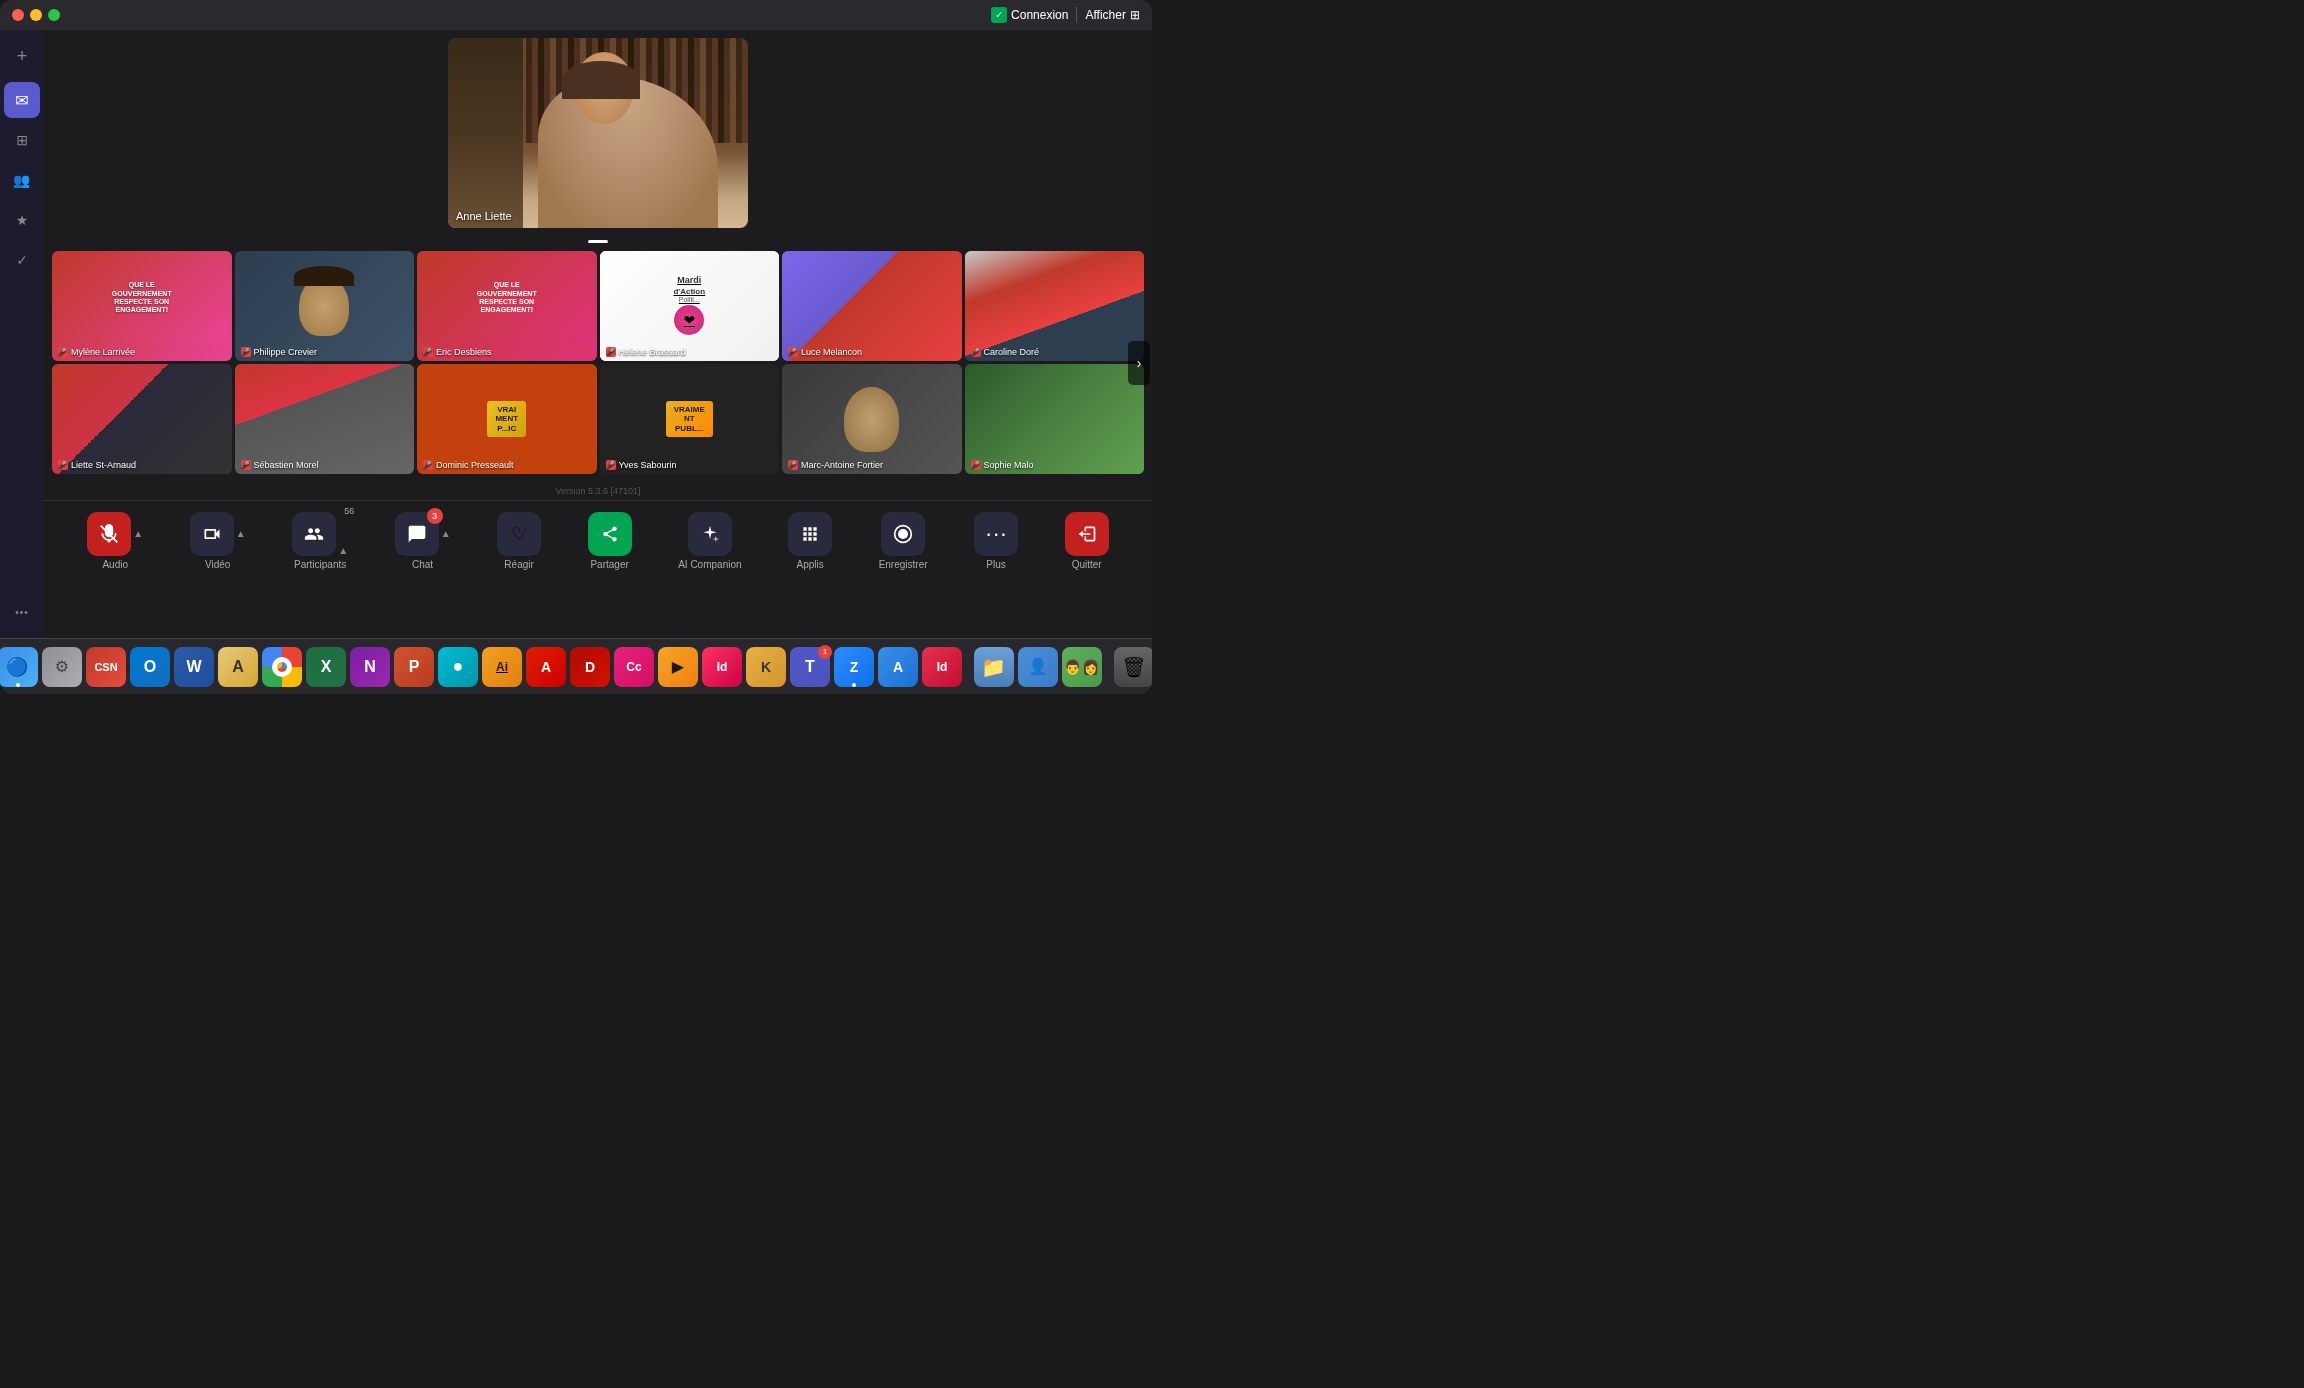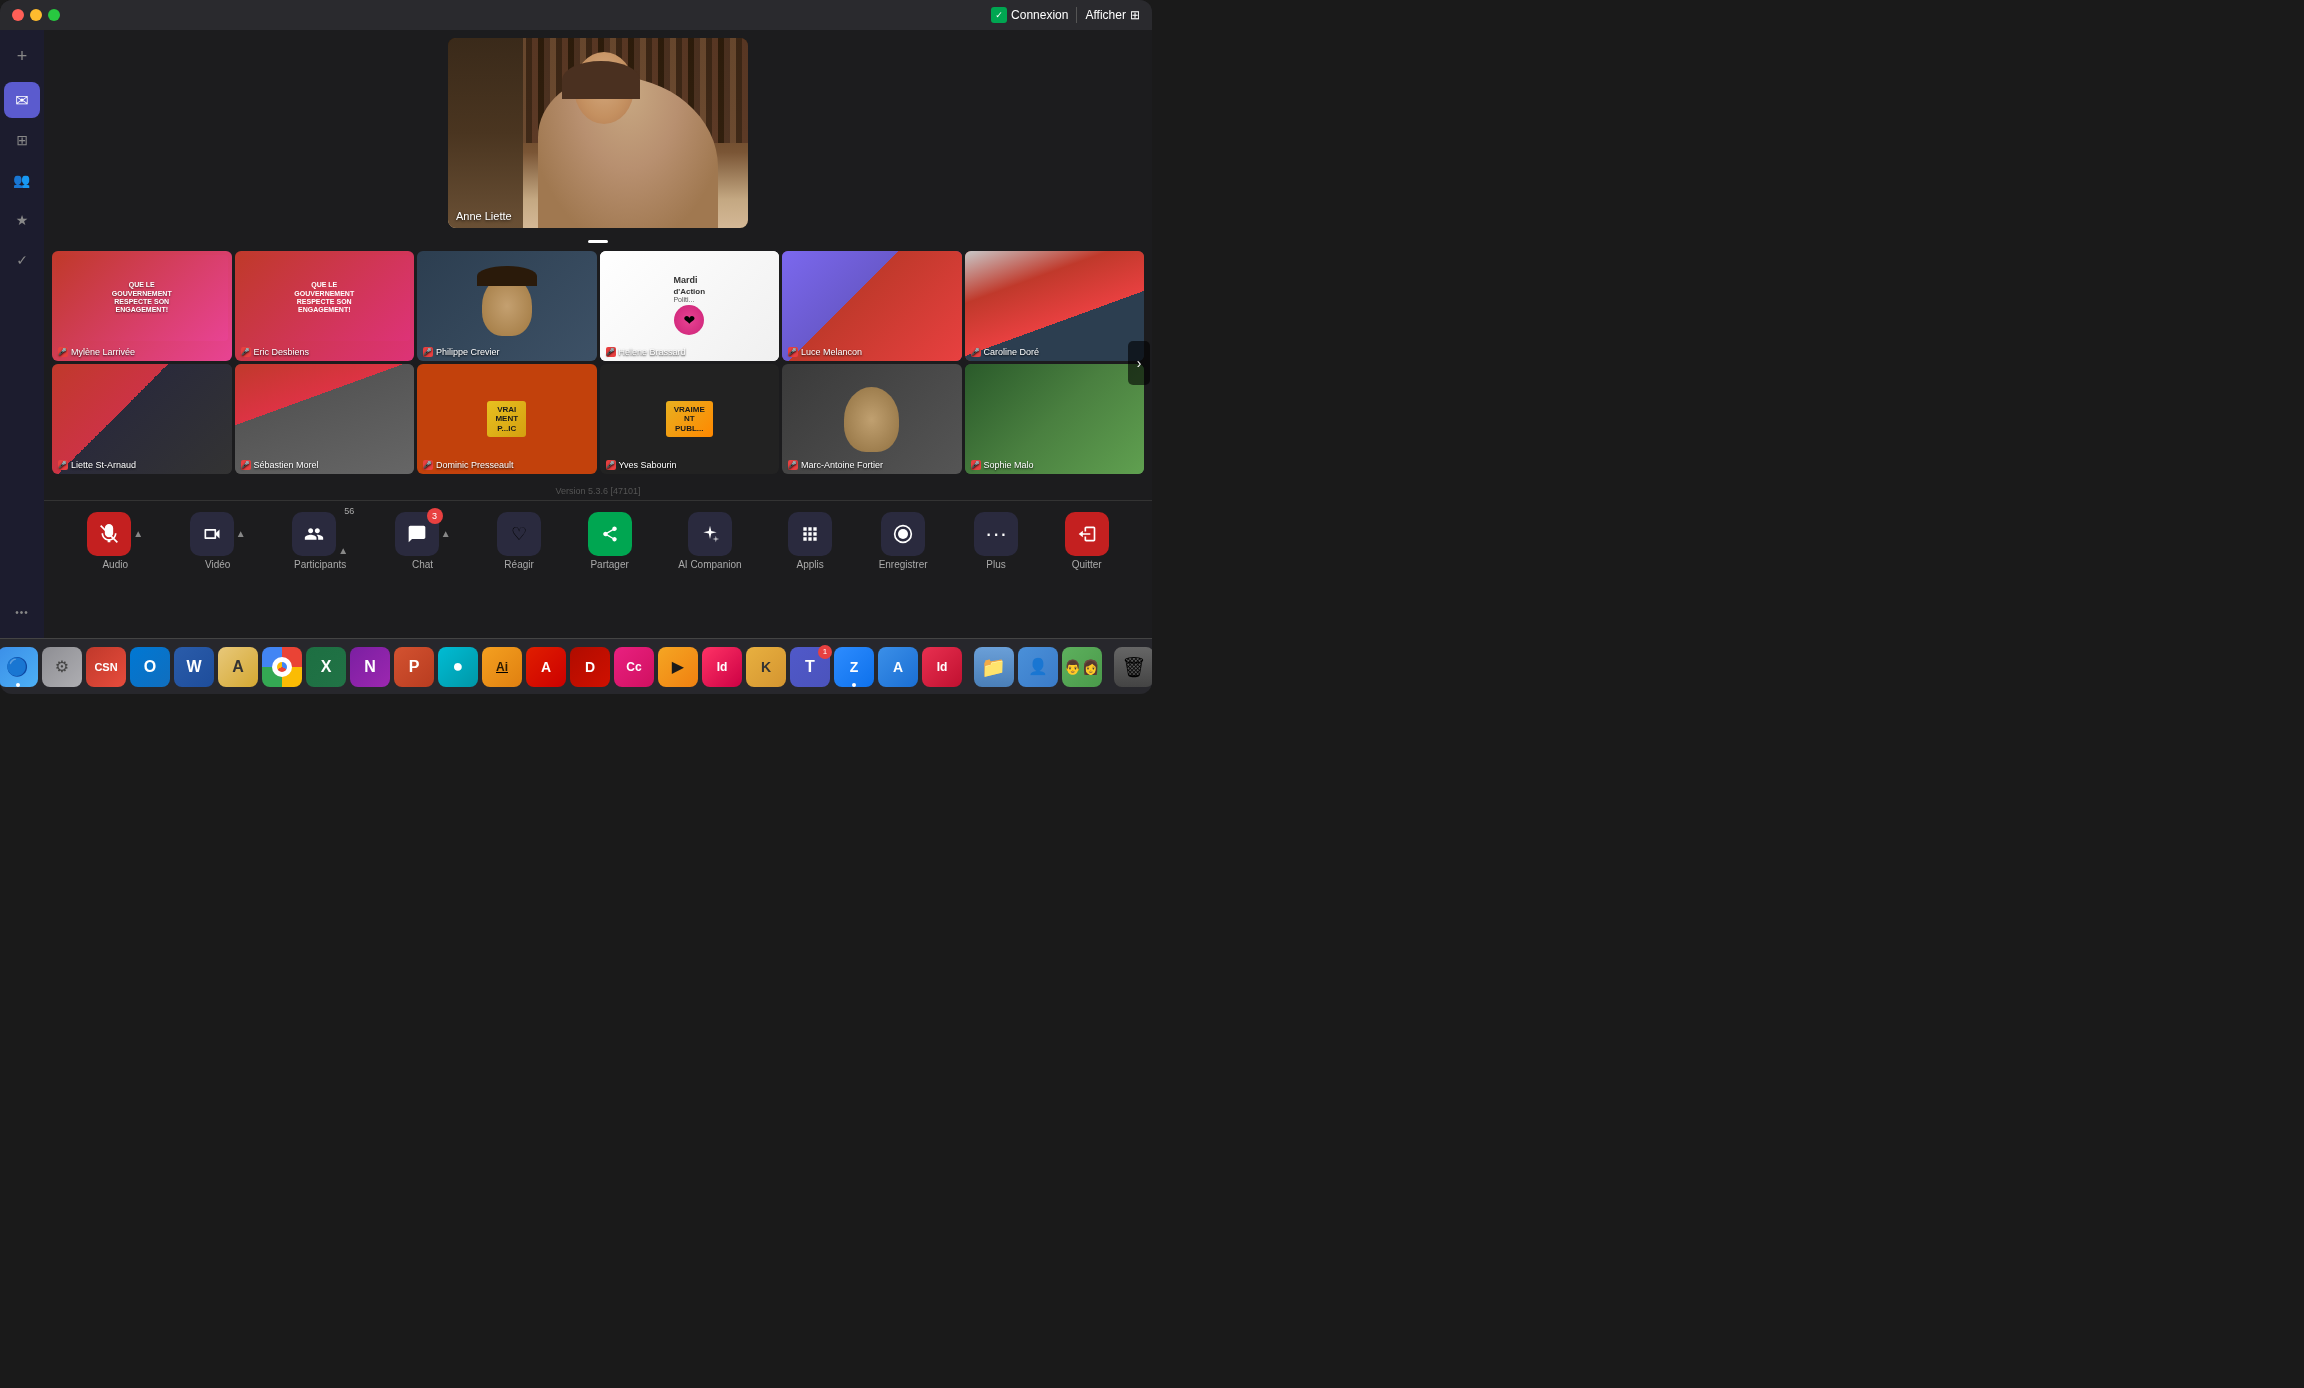--- a/index.html
+++ b/index.html
@@ -413,43 +413,43 @@
               <div style="position:absolute;top:4px;left:4px;right:4px;bottom:20px;background:linear-gradient(135deg,#c0392b,#e84393);border-radius:4px;overflow:hidden;">
                 <div style="position:absolute;inset:0;display:flex;align-items:center;justify-content:center;flex-direction:column;">
                   <div style="font-size:7px;color:#fff;font-weight:900;text-align:center;line-height:1.2;text-shadow:0 1px 2px rgba(0,0,0,0.5);">QUE LE<br>GOUVERNEMENT<br>RESPECTE SON<br>ENGAGEMENT!</div>
                 </div>
               </div>
               <div class="participant-name">
                 <div class="mute-icon-small">🎤</div>
                 <span>Mylène Larrivée</span>
               </div>
             </div>
-            <div class="participant-tile p-eric">
-              <div style="position:absolute;top:4px;left:4px;right:4px;bottom:20px;background:linear-gradient(135deg,#c0392b,#dd3377);border-radius:4px;display:flex;align-items:center;justify-content:center;">
-                <div style="font-size:7px;color:#fff;font-weight:900;text-align:center;line-height:1.2;">QUE LE<br>GOUVERNEMENT<br>RESPECTE SON<br>ENGAGEMENT!</div>
-              </div>
-              <div class="participant-name">
-                <div class="mute-icon-small">🎤</div>
-                <span>Eric Desbiens</span>
-              </div>
-            </div>
             <div class="participant-tile" style="background:linear-gradient(135deg,#2c3e50,#3d5166);">
               <div style="position:absolute;inset:0;display:flex;align-items:center;justify-content:center;">
                 <div style="width:50px;height:60px;background:radial-gradient(ellipse,#c4a070,#a07840);border-radius:50% 50% 40% 40%;position:relative;">
                   <div style="position:absolute;top:-10px;left:-5px;right:-5px;height:20px;background:#2a1a0a;border-radius:50% 50% 0 0;"></div>
                 </div>
               </div>
               <div class="participant-name">
                 <div class="mute-icon-small">🎤</div>
                 <span>Philippe Crevier</span>
               </div>
             </div>
+            <div class="participant-tile p-eric">
+              <div style="position:absolute;top:4px;left:4px;right:4px;bottom:20px;background:linear-gradient(135deg,#c0392b,#dd3377);border-radius:4px;display:flex;align-items:center;justify-content:center;">
+                <div style="font-size:7px;color:#fff;font-weight:900;text-align:center;line-height:1.2;">QUE LE<br>GOUVERNEMENT<br>RESPECTE SON<br>ENGAGEMENT!</div>
+              </div>
+              <div class="participant-name">
+                <div class="mute-icon-small">🎤</div>
+                <span>Eric Desbiens</span>
+              </div>
+            </div>
             <div class="participant-tile" style="background:#fff;">
               <div style="position:absolute;inset:0;display:flex;align-items:center;justify-content:center;background:linear-gradient(135deg,#fff 0%,#f0f0f0 100%);">
-                <div style="text-align:left;">
+                <div style="text-align:center;text-decoration:underline;">
                   <div style="font-size:9px;font-weight:bold;color:#333;line-height:1.3;">Mardi</div>
                   <div style="font-size:8px;font-weight:bold;color:#333;">d'Action</div>
                   <div style="font-size:7px;color:#555;">Politi...</div>
                   <div style="width:30px;height:30px;margin:2px auto;background:radial-gradient(circle,#e84393,#cc2277);border-radius:50%;display:flex;align-items:center;justify-content:center;">
                     <span style="font-size:14px;">❤</span>
                   </div>
                 </div>
               </div>
               <div class="participant-name">
                 <div class="mute-icon-small">🎤</div>

